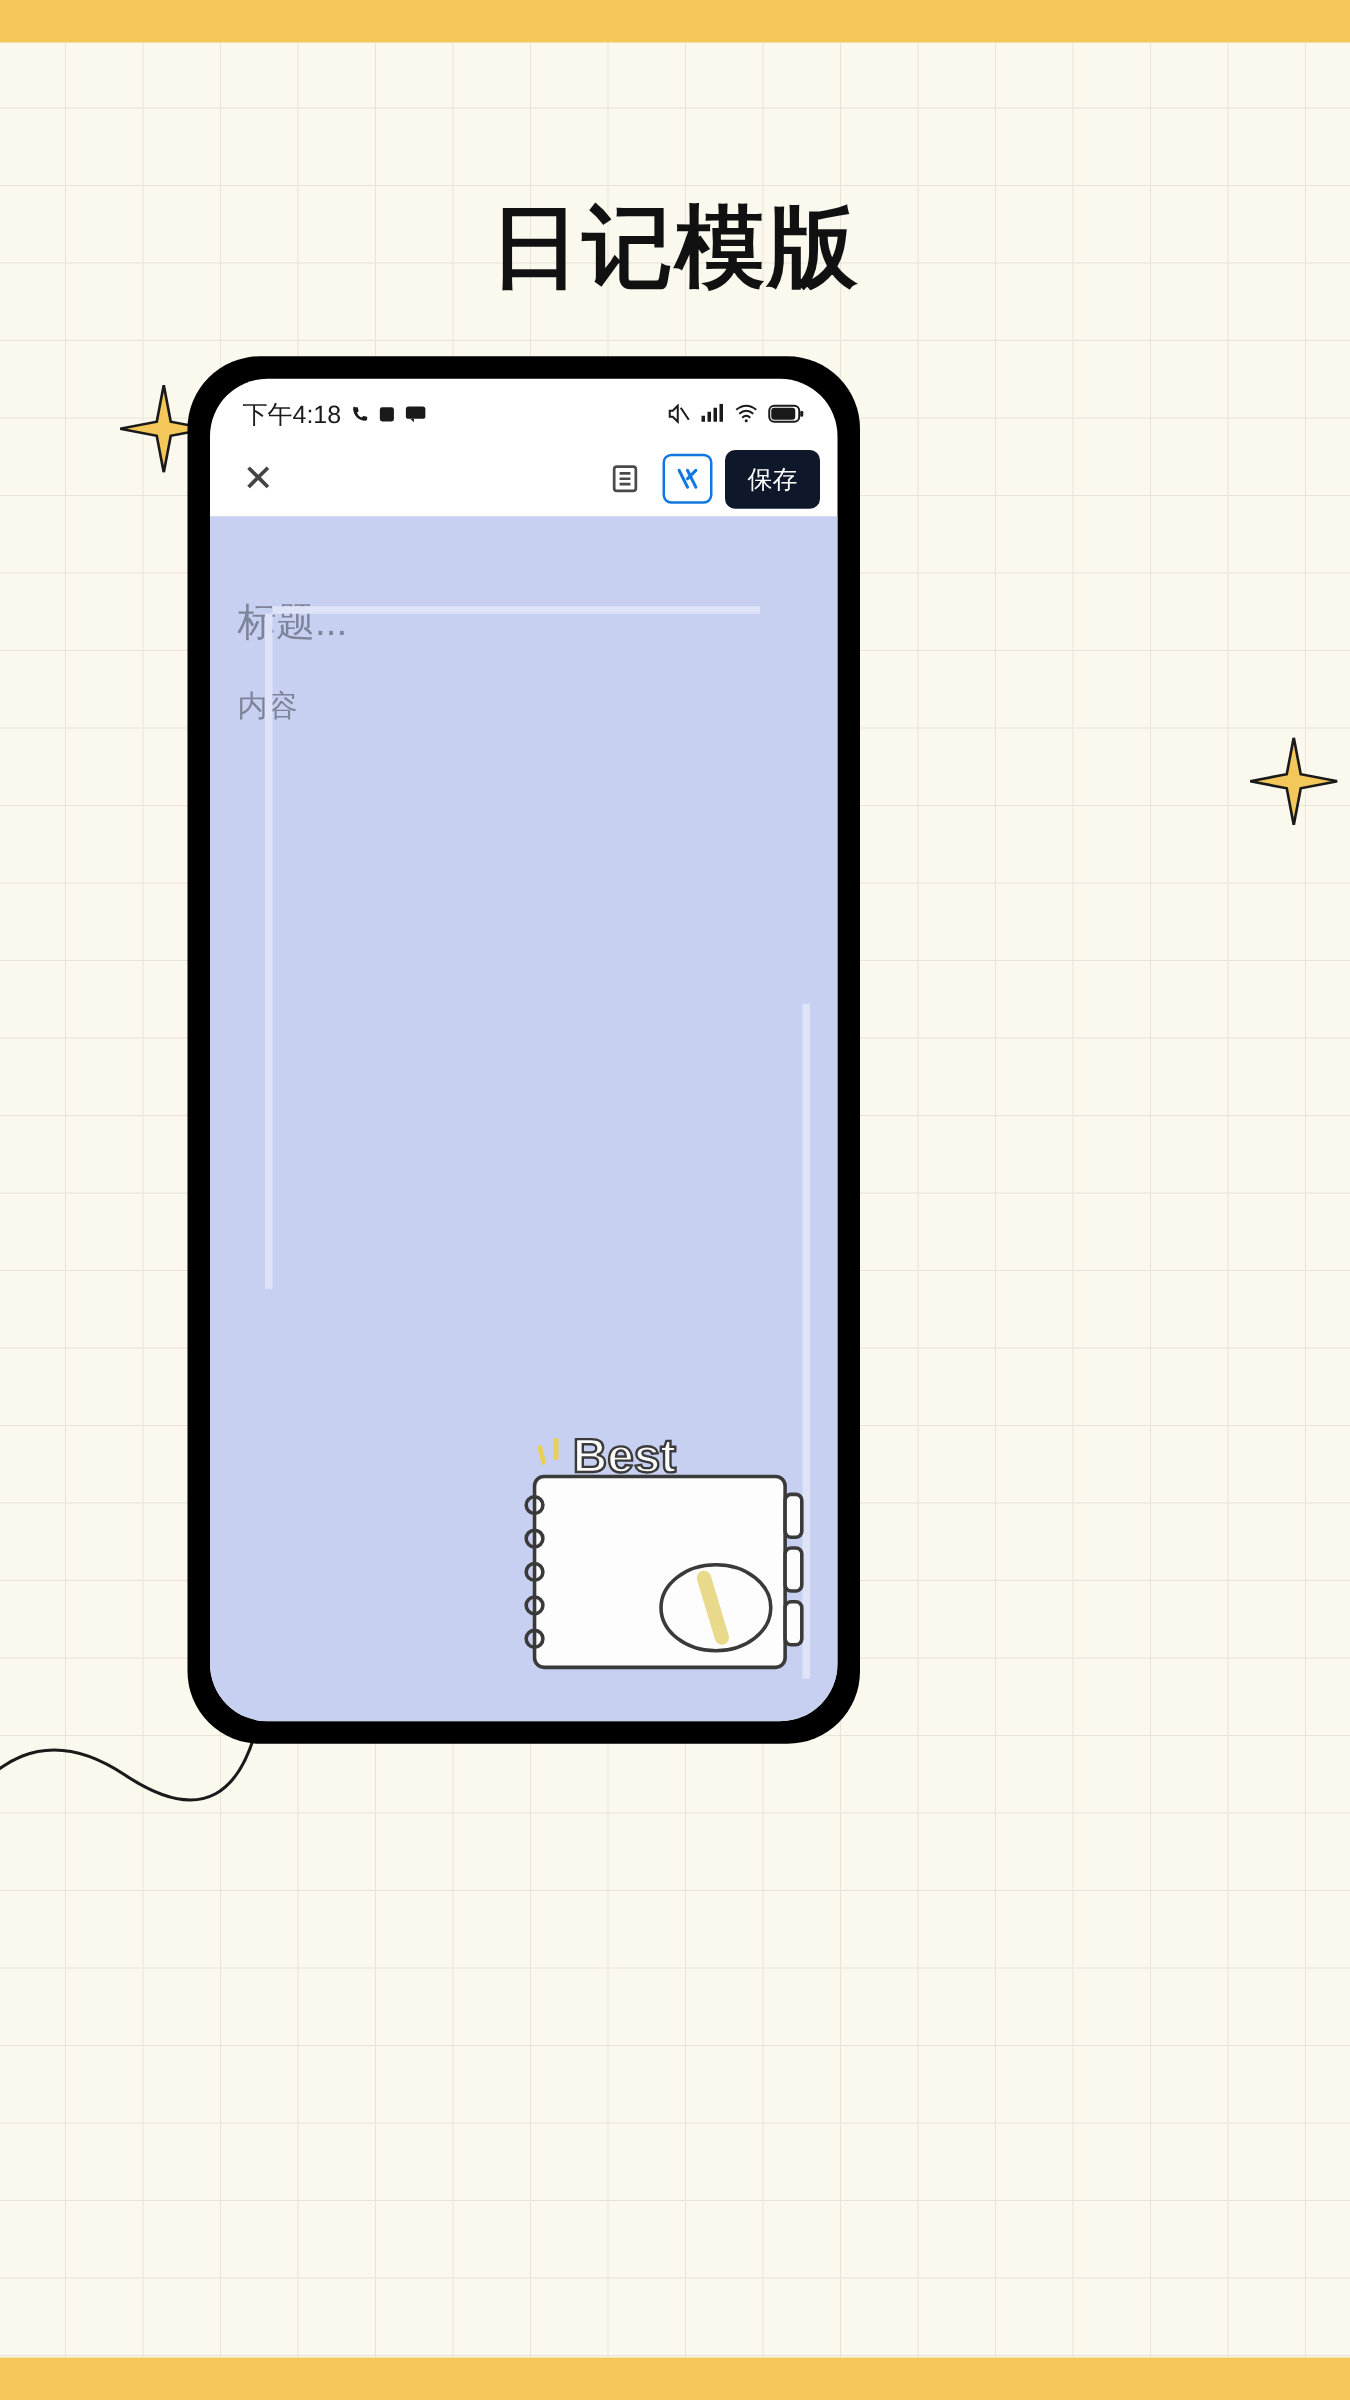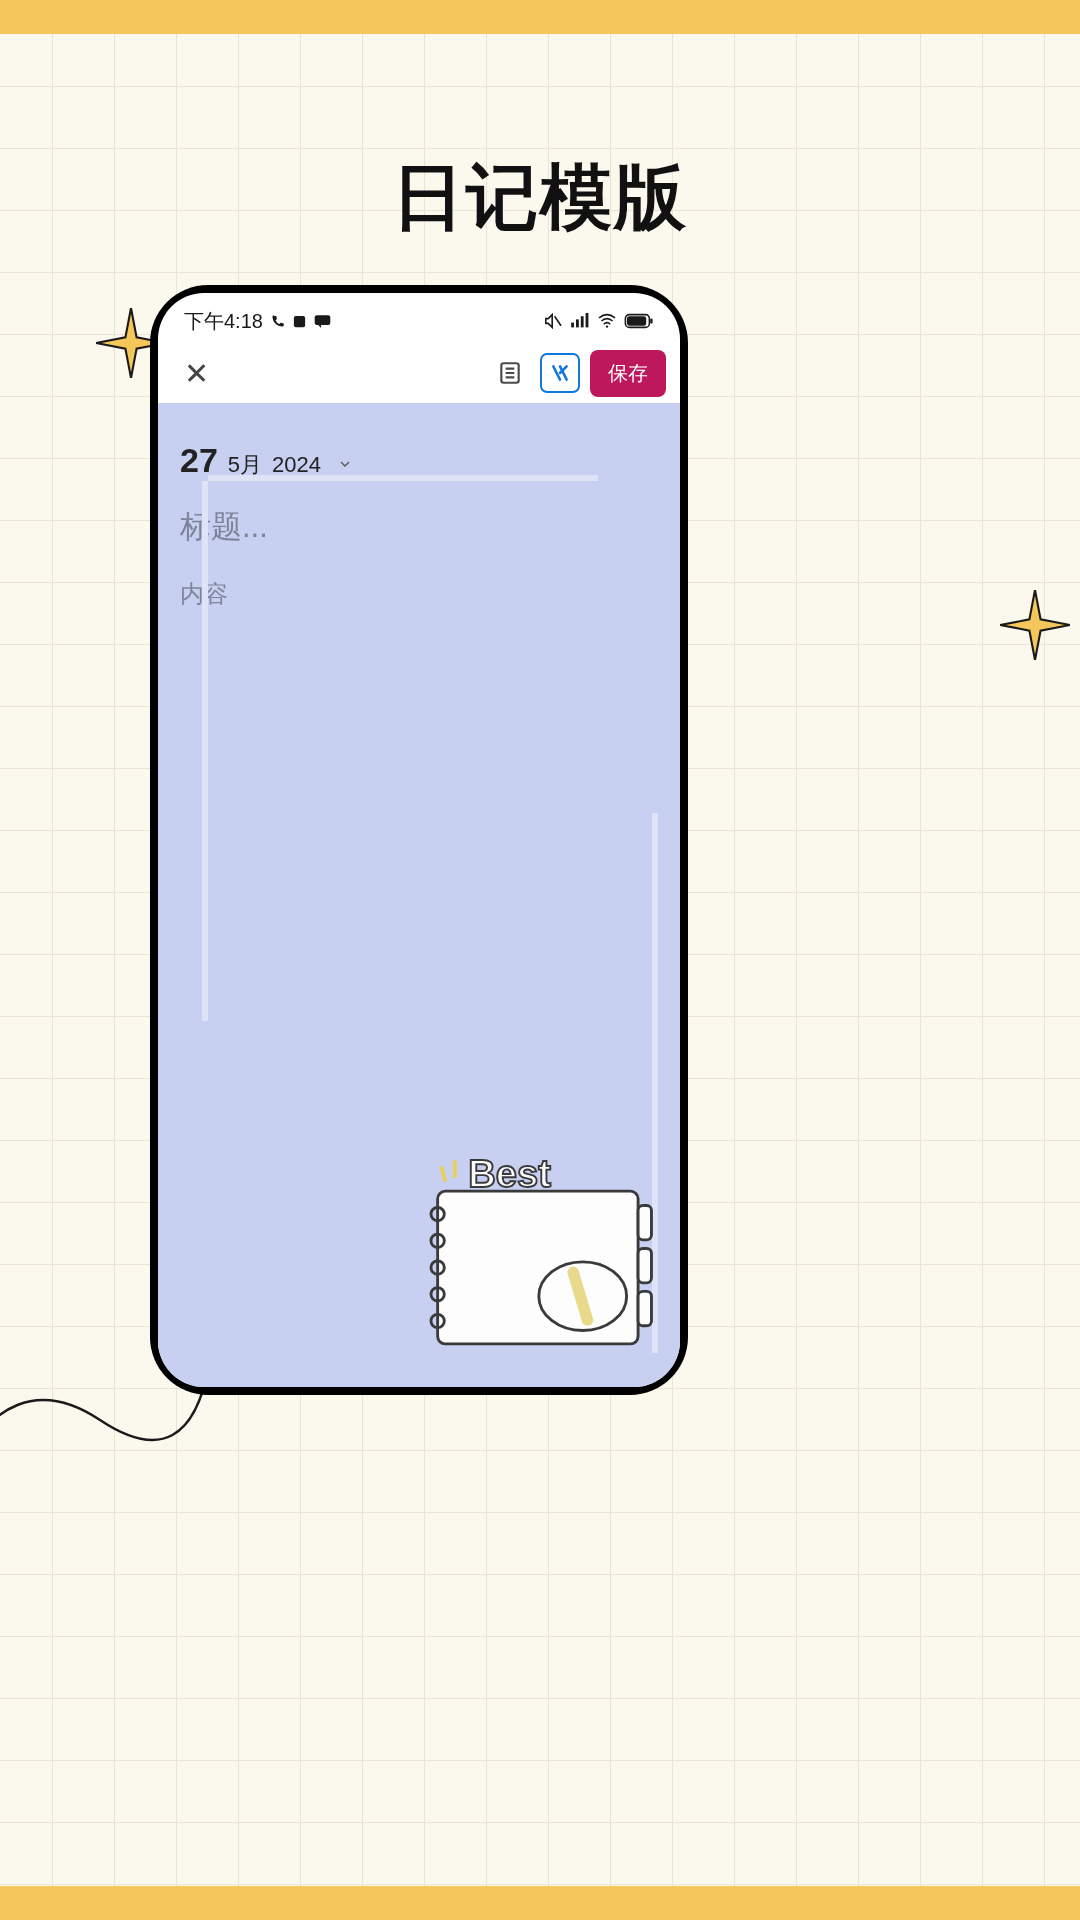--- a/index.html
+++ b/index.html
@@ -55,21 +55,21 @@
 
     
     .phone {
       position: absolute;
       top: 285px;
       left: 150px;
       width: 538px;
       height: 1110px;
       border-radius: 58px;
       background: #000;
-      padding: 8px;
+      padding: 18px;
     }
     .phone-inner {
       width: 100%; height: 100%;
       background: #fff;
       border-radius: 46px;
       overflow: hidden;
       display: flex;
       flex-direction: column;
     }
 
@@ -102,21 +102,21 @@
       padding: 4px 6px;
     }
     .spacer { flex: 1; }
     .icon-btn {
       width: 40px; height: 40px;
       display: flex; align-items: center; justify-content: center;
       border-radius: 7px;
     }
     .icon-theme { border: 2.5px solid #1277e0; }
     .save-btn {
-      background: #be185d;
+      background: #0f172a;
       color: #fff;
       border: none;
       border-radius: 8px;
       padding: 10px 18px;
       font-size: 20px;
       font-weight: 500;
     }
 
     .editor-area {
       flex: 1;
@@ -246,28 +246,20 @@
         </svg>
       </div>
       <button class="save-btn">保存</button>
     </div>
 
     <div class="editor-area">
       <div class="deco-line deco-h1"></div>
       <div class="deco-line deco-v1"></div>
       <div class="deco-line deco-v2"></div>
 
-      <div class="date-row">
-        <span class="date-day">27</span>
-        <span class="date-month">5月</span>
-        <span class="date-year">2024</span>
-        <svg class="chev" width="16" height="16" viewBox="0 0 24 24">
-          <path d="M6 9l6 6 6-6" stroke="#555" stroke-width="2" fill="none"></path>
-        </svg>
-      </div>
 
       <div class="title-input">标题...</div>
       <div class="content-input">内容</div>
 
       <svg class="notebook" viewBox="0 0 260 220">
 
         <rect x="28" y="40" width="210" height="160" rx="8" fill="#fdfdfd" stroke="#3a3a3a" stroke-width="3"></rect>
 
         <circle cx="28" cy="64" r="7" fill="none" stroke="#3a3a3a" stroke-width="3"></circle>
         <circle cx="28" cy="92" r="7" fill="none" stroke="#3a3a3a" stroke-width="3"></circle>

